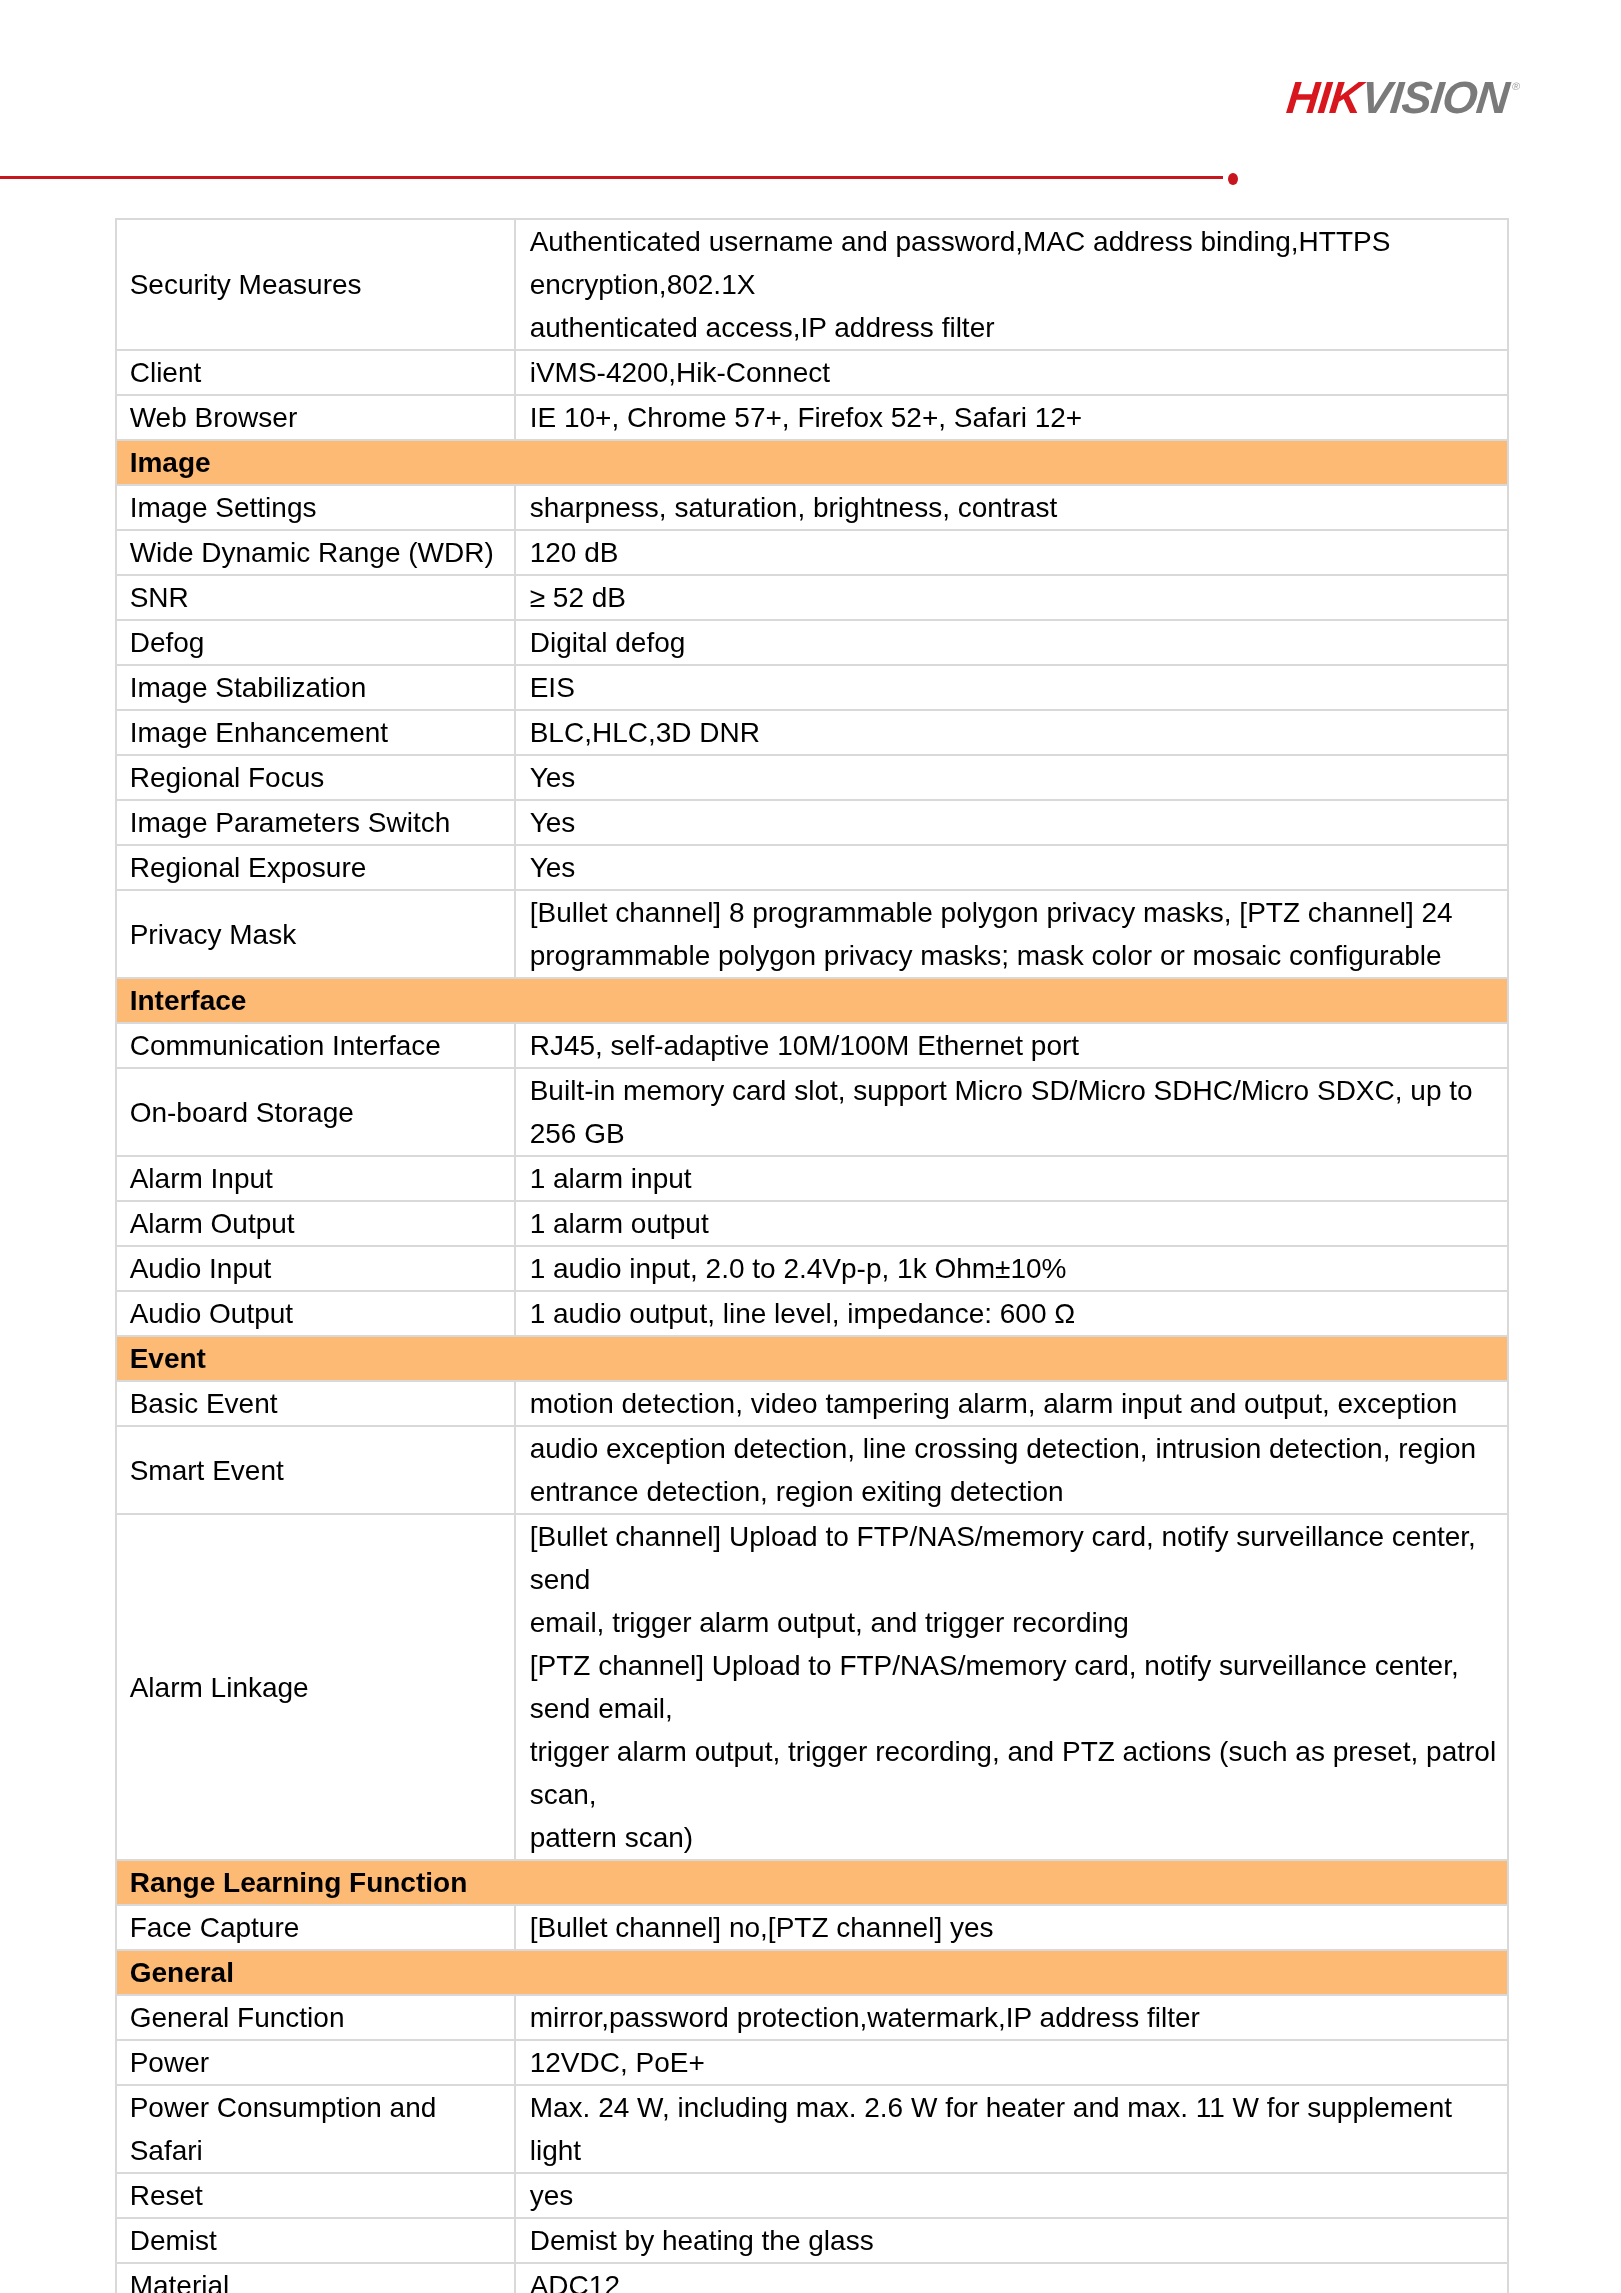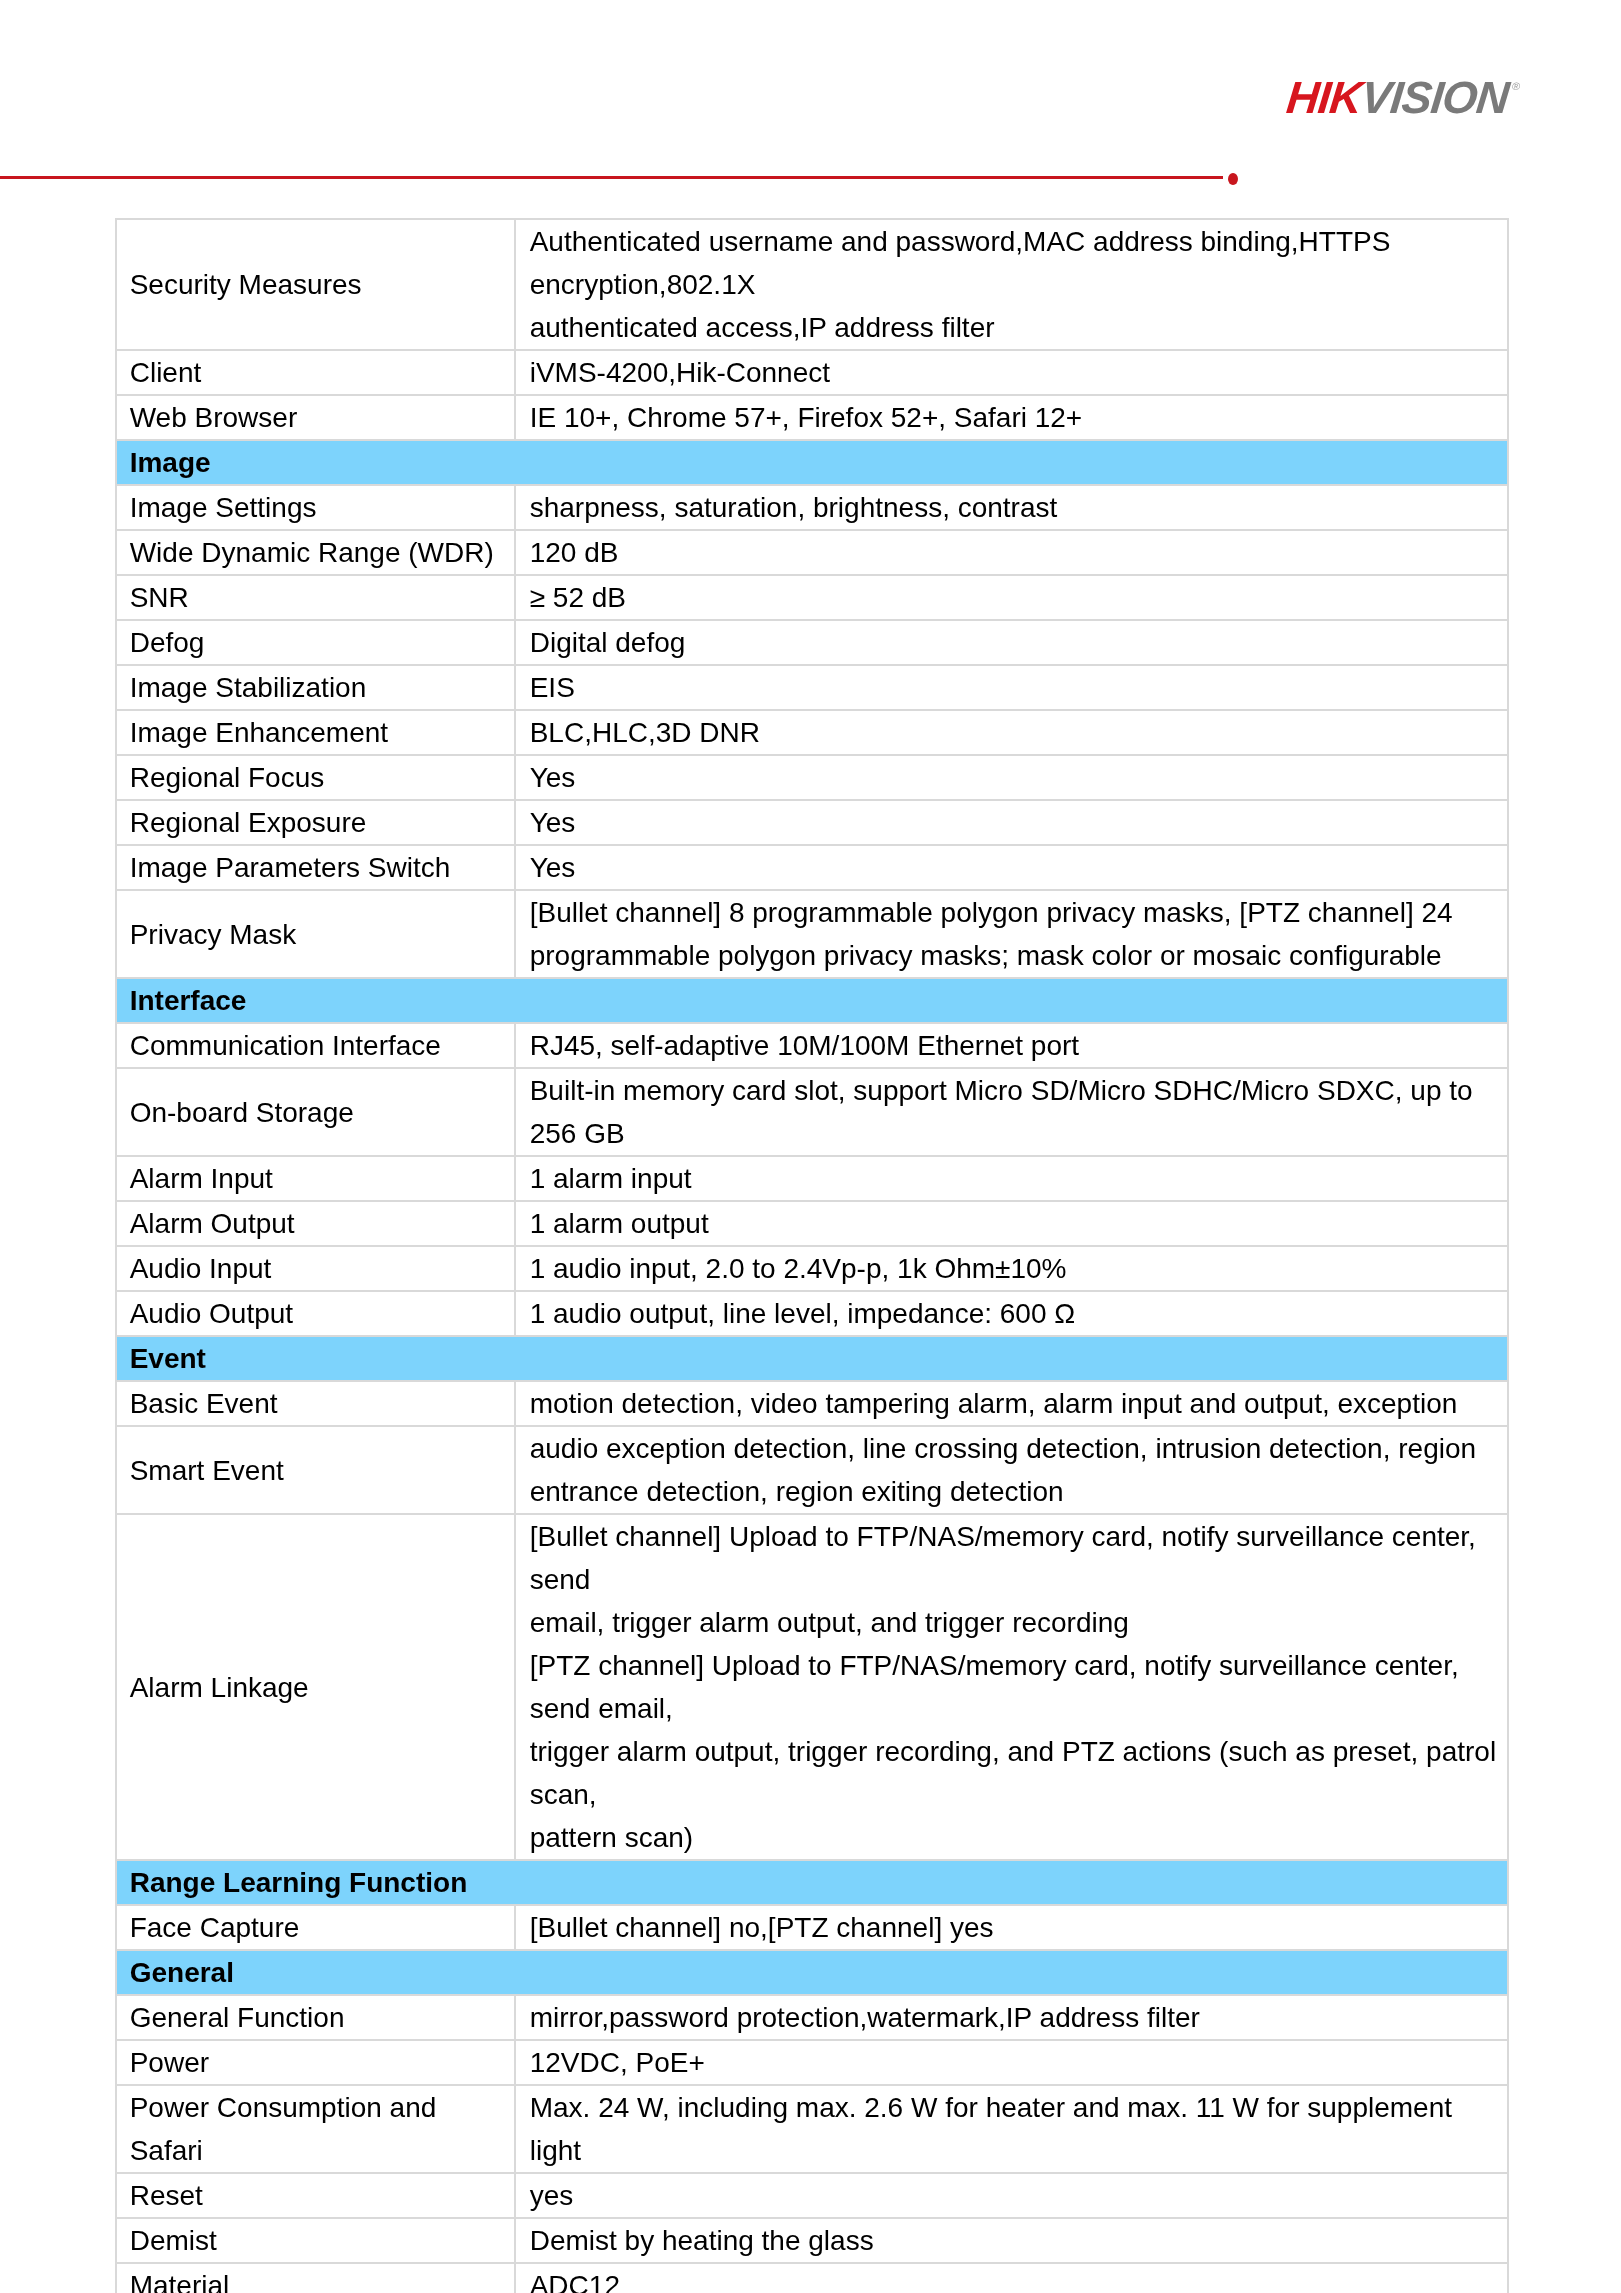--- a/index.html
+++ b/index.html
@@ -15,21 +15,21 @@
   .rule { position: absolute; left: 0; top: 176px; width: 1223px; height: 2.9px; background: #c8161e; }
   .rule-dot { position: absolute; left: 1228px; top: 173px; width: 9.8px; height: 11.8px; border-radius: 50%; background: #c8161e; }
 
   table.spec { position: absolute; left: 115px; top: 218px; width: 1392px; border-collapse: collapse;
                table-layout: fixed; font-size: 28px; }
   table.spec col.c1 { width: 399px; }
   table.spec col.c2 { width: 993px; }
   table.spec td { border: 2.9px solid #d9d9d9; padding: 0 11.8px 0 12.7px; vertical-align: middle;
                   line-height: 43px; height: 37px; white-space: normal; }
   table.spec td.val { padding-left: 13.7px; padding-right: 7.8px; margin-top: 10px; }
-  table.spec tr.section td { background: #7dd3fc; font-weight: bold; }
+  table.spec tr.section td { background: #fdba74; font-weight: bold; }
   .line { display: block; }
 </style>
 </head>
 <body>
 
 <div class="logo">
   <span class="hik">HIK</span>
     <span class="vision">VISION</span>
     <span class="reg">®</span>
 </div>
@@ -100,27 +100,27 @@
           <span class="line">BLC,HLC,3D DNR</span>
         </td>
       </tr>
       <tr>
         <td class="lbl">Regional Focus</td>
         <td class="val">
           <span class="line">Yes</span>
         </td>
       </tr>
       <tr>
+        <td class="lbl">Image Parameters Switch</td>
+        <td class="val">
+          <span class="line">Yes</span>
+        </td>
+      </tr>
+      <tr>
         <td class="lbl">Regional Exposure</td>
-        <td class="val">
-          <span class="line">Yes</span>
-        </td>
-      </tr>
-      <tr>
-        <td class="lbl">Image Parameters Switch</td>
         <td class="val">
           <span class="line">Yes</span>
         </td>
       </tr>
       <tr>
         <td class="lbl">Privacy Mask</td>
         <td class="val">
           <span class="line">[Bullet channel] 8 programmable polygon privacy masks, [PTZ channel] 24</span>
           <span class="line">programmable polygon privacy masks; mask color or mosaic configurable</span>
         </td>

